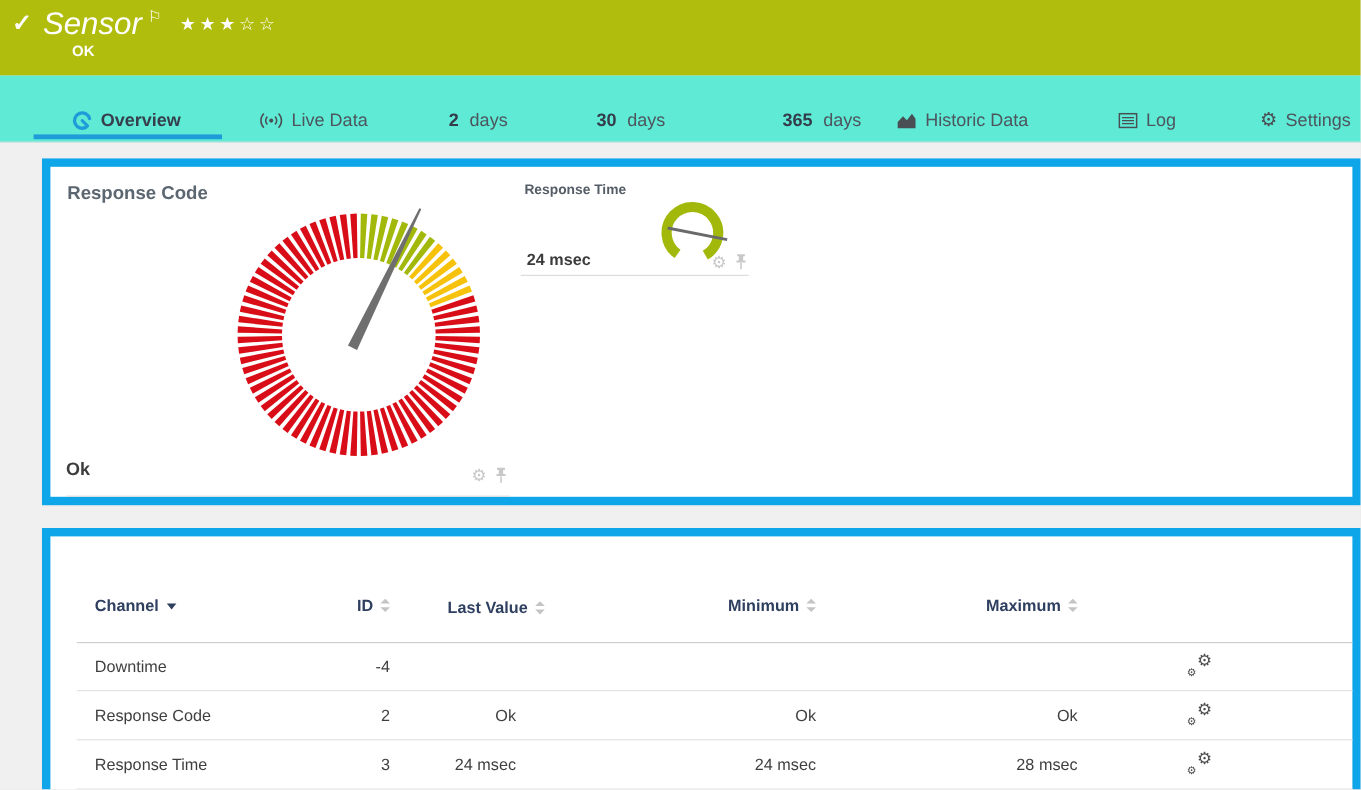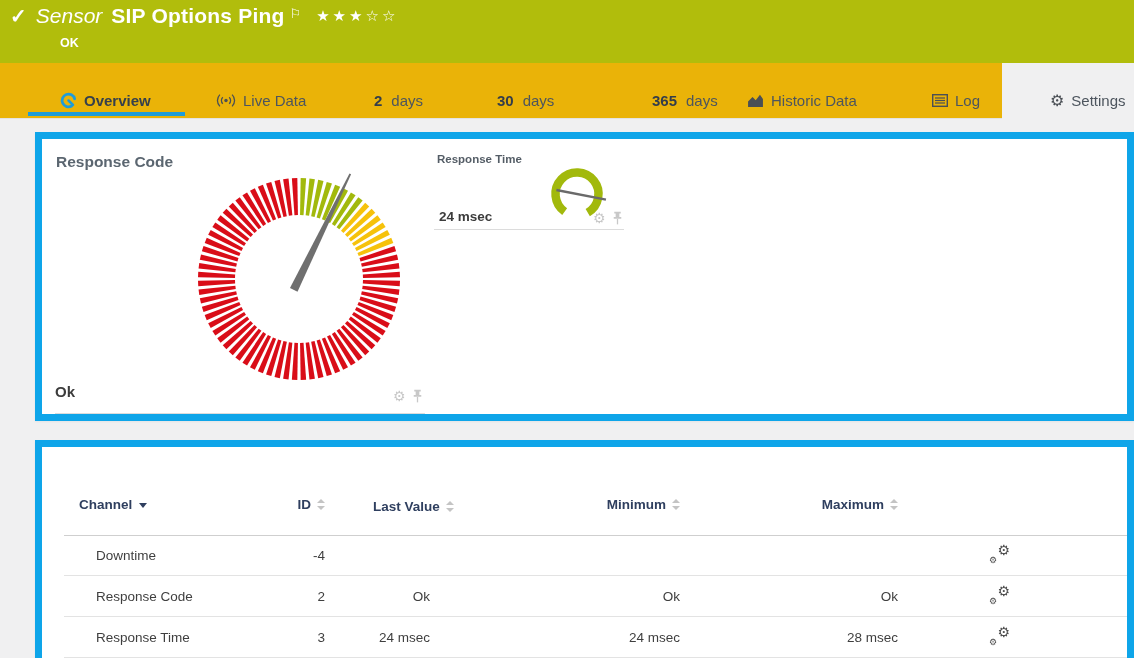--- a/index.html
+++ b/index.html
@@ -4,28 +4,28 @@
 <style>
   * { margin:0; padding:0; box-sizing:border-box; }
   html,body { background:#e9e9e9; }
   body { font-family:"Liberation Sans", sans-serif; }
   #screen { position:relative; width:1134px; height:658px; background:#f0f0f1; overflow:hidden; }
 
   
   #topbar { position:absolute; left:0; top:0; width:1134px; height:63px; }
   #topbar-line1 { position:absolute; left:10px; top:4px; display:flex; align-items:center; gap:9px; color:#fff; }
   .check-glyph { font-size:20px; font-weight:bold; line-height:1; }
-  .sensor-kind { font-size:21px; font-style:italic; }
+  .sensor-kind { font-size:26px; font-style:italic; }
   .sensor-title { font-size:21px; font-weight:bold; letter-spacing:.2px; }
   .flag-glyph { font-size:13px; align-self:flex-start; margin:2px 0 0 -4px; }
   .stars { font-size:15px; letter-spacing:3px; margin-left:6px; }
   #sensor-status { position:absolute; left:60px; top:36px; color:#fff; font-size:12.5px; font-weight:bold; }
 
   
-  #tabstrip { position:absolute; left:0; top:63px; width:1002px; height:56px; background:#eab308; border-bottom:1px solid #e3e3e3; }
+  #tabstrip { position:absolute; left:0; top:63px; width:1134px; height:56px; background:#5eead4; border-bottom:1px solid #e3e3e3; }
   .tab { position:absolute; top:29px; display:inline-flex; align-items:center; gap:7px; font-size:15px; color:#4d555e; cursor:pointer; text-decoration:none; white-space:nowrap; }
   .tab .num { font-weight:bold; color:#333d4b; margin-right:2px; }
   .tab.active .tab-label { color:#36404c; font-weight:bold; }
   #active-underline { position:absolute; left:28px; bottom:2px; width:157px; height:4px; background:#1e9cd9; }
   .tab-icon { display:inline-block; line-height:0; }
   .gear-glyph { font-size:16px; color:#4a4f55; line-height:1; }
 
   
   .panel { position:absolute; left:35px; background:#fff; border:7px solid #0ea5e9; box-shadow:0 1px 2px rgba(0,0,0,.05); }
   #gauge-panel { top:132px; width:1099px; height:289px; }
@@ -58,21 +58,21 @@
   .th-right { text-align:right; }
   #th-id { right:802px;margin-left:27px; }
   #th-lastvalue { right:694px; width:60px; text-align:center; top:50px; line-height:1.45; }
   #th-min { right:447px; }
   #th-max { right:229px; }
 
   #thead-sep { position:absolute; left:22px; right:0; top:88px; height:1px; background:#cfcfcf; }
 
   .trow { position:absolute; left:0; right:0; height:41px; }
   .trow .cell { position:absolute; top:0; height:41px; line-height:41px; font-size:13.5px; color:#3f3f3f; white-space:nowrap; }
-  .cell-channel { left:37px;margin-left:17px; }
+  .cell-channel { left:37px; }
   .cell-id { right:802px; }
   .cell-last { right:697px; }
   .cell-min { right:447px; }
   .cell-max { right:229px; }
   .row-sep { position:absolute; left:22px; right:0; bottom:0; height:1px; background:#e3e3e3; }
 
   .chan-gear { position:absolute; left:948px; top:10px; width:20px; height:20px; cursor:pointer; color:#4d4d4d; }
   .chan-gear .g-big { position:absolute; right:0; top:-2px; font-size:14px; line-height:1; }
   .chan-gear .g-small { position:absolute; left:-1px; bottom:0; font-size:9px; line-height:1; }
 
@@ -85,21 +85,20 @@
 </style>
 </head>
 <body>
 
 <div id="screen">
 
   <header id="topbar" style="background: rgb(177, 189, 12);">
     <div id="topbar-line1">
       <span class="check-glyph">✓</span>
       <span class="sensor-kind">Sensor</span>
-      <span class="sensor-title">SIP Options Ping</span>
       <span class="flag-glyph">⚐</span>
       <span class="stars">★★★☆☆</span>
     </div>
     <div id="sensor-status">OK</div>
   </header>
 
   <nav id="tabstrip">
     <a class="tab active" style="left:60px">
       <span class="tab-icon">
         <svg width="17" height="17" viewBox="0 0 16 16">

